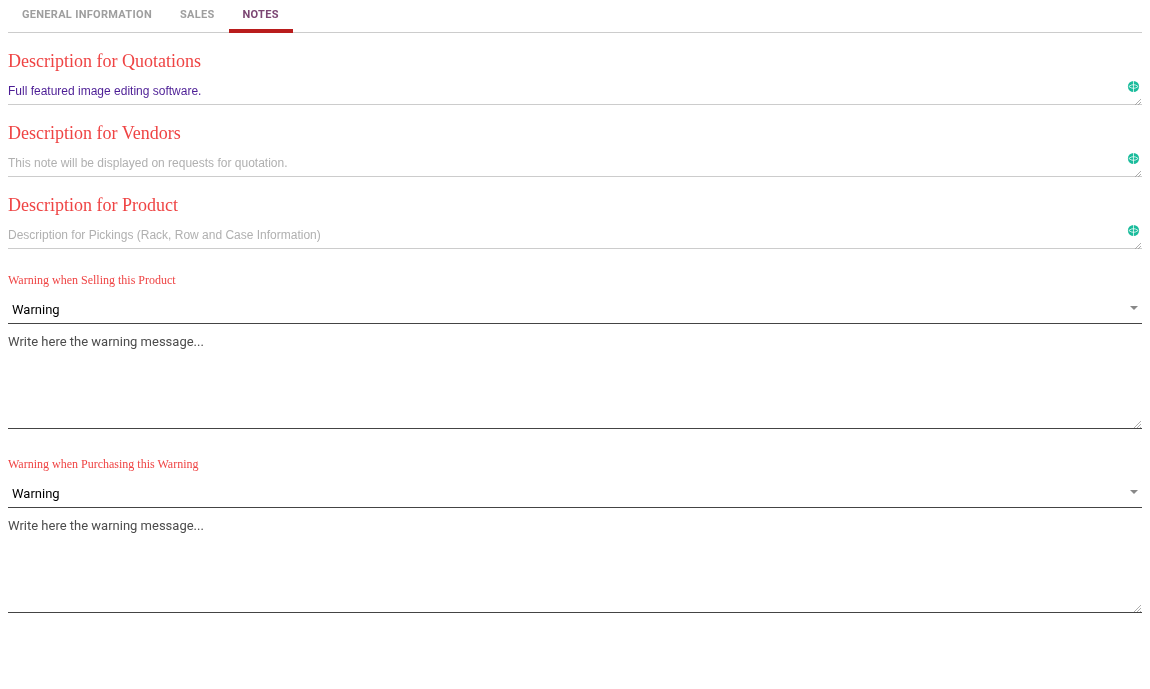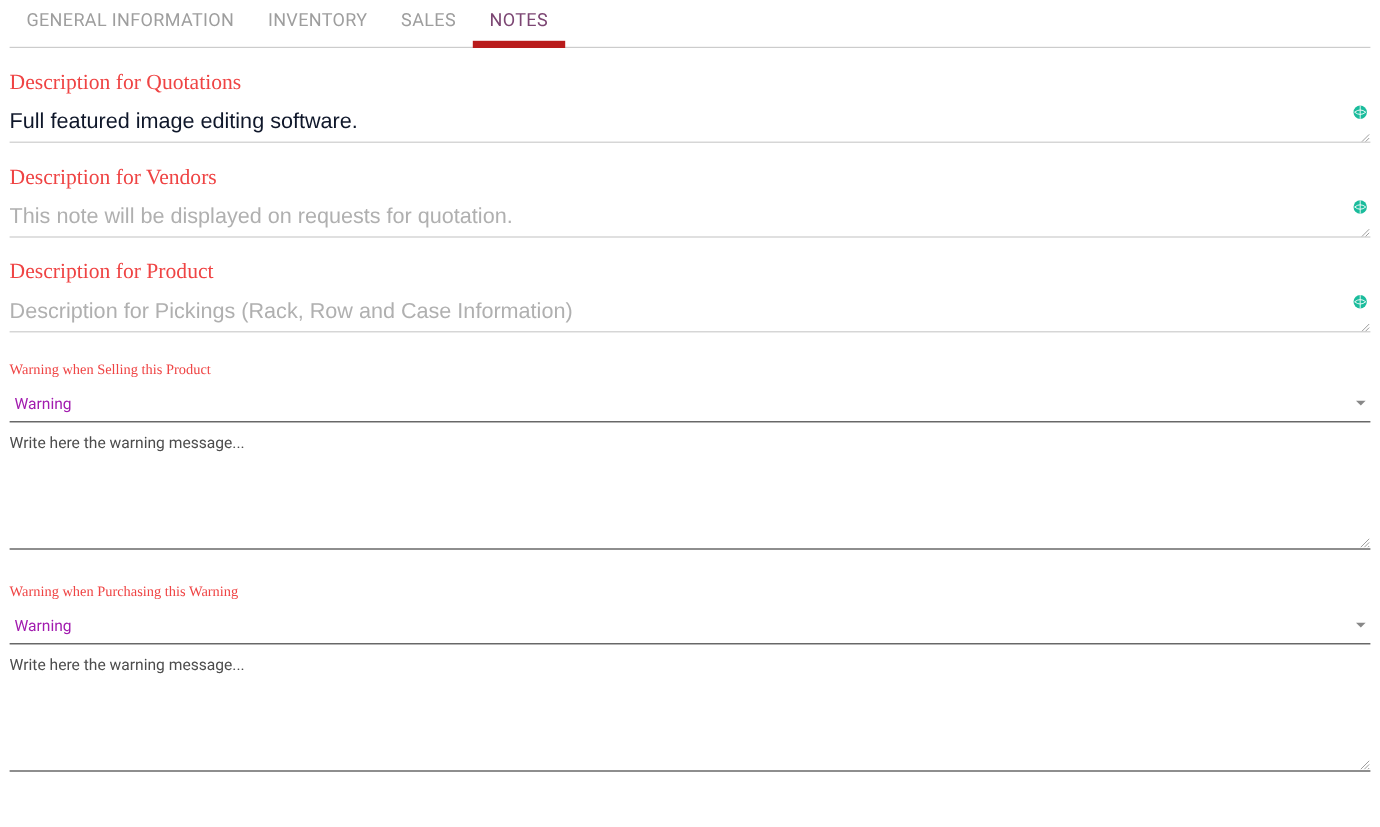--- a/index.html
+++ b/index.html
@@ -16,31 +16,31 @@
     }
     .tabs {
       display: flex;
       border-bottom: 1px solid #ccc;
       margin: 0 0 18px 0;
       gap: 0;
     }
     .tab {
       padding: 8px 14px;
       color: #9e9e9e;
-      font-size: 15px;
-      font-weight: 400;
+      font-size: 11px;
+      font-weight: 700;
       letter-spacing: 0.3px;
       cursor: pointer;
       border-bottom: 2px solid transparent;
       margin-bottom: -1px;
       text-transform: uppercase;
     }
     .tab.active {
       color: #7c4673;
-      border-bottom: 6px solid #b91c1c;
+      border-bottom: 4px solid #b91c1c;
     }
     .section-title {
       font-size: 18px;
       font-weight: 400;
       color: #ef4444;
       margin-bottom: 8px;
       margin-top: 8px;
       font-family: Liberation Serif, serif;
     }
     .section-title.big {
@@ -50,23 +50,23 @@
     }
     .input-wrap {
       position: relative;
       border-bottom: 1px solid #ccc;
       margin-bottom: 18px;
     }
     .input-wrap input {
       width: calc(100% - 24px);
       border: none;
       outline: none;
-      font-size: 18px;
+      font-size: 12px;
       padding: 4px 0 6px 0;
-      color: #0f172a;
+      color: #4c1d95;
       background: transparent;
     }
     .input-wrap input::placeholder {
       color: #b0b0b0;
     }
     .globe-icon {
       position: absolute;
       right: 2px;
       top: 0px;
       width: 13px;
@@ -80,21 +80,21 @@
       height: 8px;
       pointer-events: none;
     }
     .select-wrap {
       position: relative;
       border-bottom: 1px solid #444;
       margin-bottom: 6px;
     }
     .select-wrap .select-display {
       padding: 4px 0 6px 4px;
-      color: #a21caf;
+      color: #000000;
       font-size: 13px;
     }
     .caret {
       position: absolute;
       right: 4px;
       top: 8px;
       width: 0;
       height: 0;
       border-left: 4px solid transparent;
       border-right: 4px solid transparent;
@@ -126,21 +126,20 @@
       bottom: 2px;
       width: 9px;
       height: 9px;
     }
   </style>
 </head>
 <body>
 
 <div class="tabs">
   <div class="tab">GENERAL INFORMATION</div>
-  <div class="tab">INVENTORY</div>
   <div class="tab">SALES</div>
   <div class="tab active">NOTES</div>
 </div>
 
 <div class="section-title">Description for Quotations</div>
 <div class="input-wrap">
   <input type="text" value="Full featured image editing software." style="">
   <span class="globe-icon">
     <svg viewBox="0 0 14 14">
         <circle cx="7" cy="7" r="6" fill="#1abc9c"></circle>

